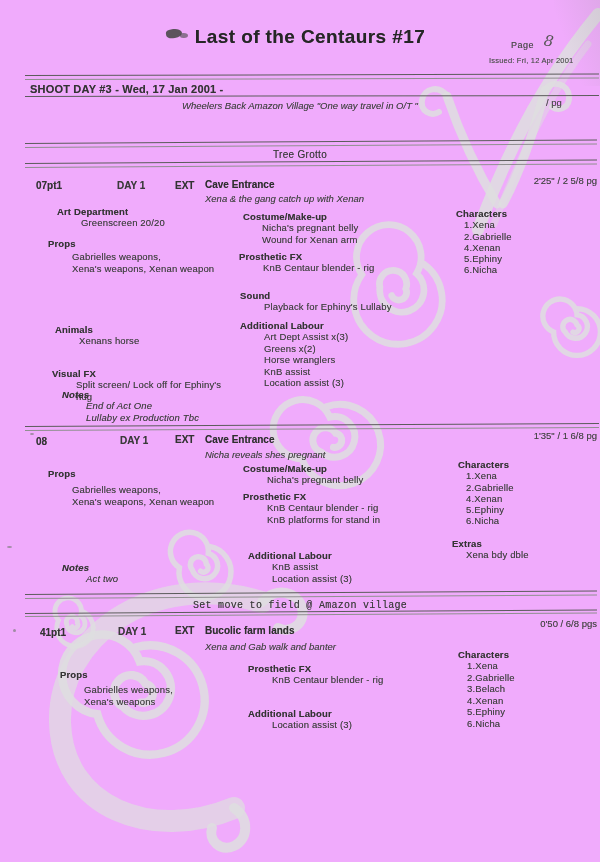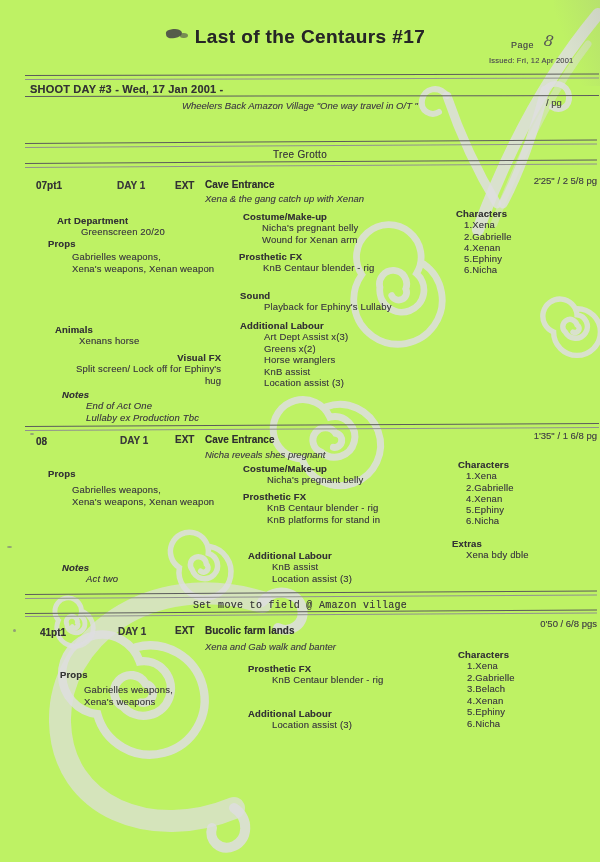--- a/index.html
+++ b/index.html
@@ -1,18 +1,18 @@
 <!DOCTYPE html>
 <html><head>
 <meta charset="utf-8">
 <style>
   html,body{margin:0;padding:0;background:#e9e9e9;}
   .page{
     position:relative;width:600px;height:862px;overflow:hidden;
-    background:#bef264;
+    background:#f0abfc;
     font-family:"Liberation Sans", sans-serif;
     color:#404040;
   }
   .wm{position:absolute;left:0;top:0;z-index:0;}
   .content{position:absolute;inset:0;z-index:1;}
   .abs{position:absolute;white-space:nowrap;}
   .scan{text-shadow:0 0 .5px rgba(70,70,70,.55);}
   .title{font-size:19px;font-weight:700;letter-spacing:.4px;color:#262626;}
   .subtitle{font-size:12.5px;color:#3a3a3a;}
   .pagelabel{font-size:9px;color:#4a4a4a;letter-spacing:.5px;}
@@ -95,34 +95,34 @@
     <div class="rule" style="left:25px;top:163px;width:572px;transform:rotate(-0.35deg);"></div>
     <div class="rule thin" style="left:25px;top:167px;width:572px;transform:rotate(-0.35deg);"></div>
 
     <div class="abs scan scn-num" style="left:36px;top:180px;">07pt1</div>
     <div class="abs scan scn-day" style="left:117px;top:180px;">DAY 1</div>
     <div class="abs scan scn-ie" style="left:175px;top:180px;">EXT</div>
     <div class="abs scan scn-set" style="left:205px;top:179px;">Cave Entrance</div>
     <div class="abs scan scn-timing" style="left:447px;top:175px;">2'25" /  2 5/8 pg</div>
     <div class="abs scan scn-syn" style="left:205px;top:193px;">Xena &amp; the gang catch up with Xenan</div>
 
-    <div class="grp scan" style="left:57px;top:215px;">
+    <div class="grp scan" style="left:57px;top:206px;">
       <span class="lbl">Art Department</span>
       <span class="itm">Greenscreen 20/20</span>
     </div>
     <div class="grp scan" style="left:48px;top:238px;">
       <span class="lbl">Props</span>
       <span class="itm" style="margin-top:2px;">Gabrielles weapons,</span>
       <span class="itm">Xena's weapons, Xenan weapon</span>
     </div>
     <div class="grp scan" style="left:55px;top:324px;">
       <span class="lbl">Animals</span>
       <span class="itm">Xenans horse</span>
     </div>
-    <div class="grp scan" style="left:52px;top:352px;text-align:right;">
+    <div class="grp scan" style="left:52px;top:368px;">
       <span class="lbl">Visual FX</span>
       <span class="itm">Split screen/ Lock off for Ephiny's</span>
       <span class="itm">hug</span>
     </div>
     <div class="grp scan ital" style="left:62px;top:389px;">
       <span class="lbl">Notes</span>
       <span class="itm">End of Act One</span>
       <span class="itm">Lullaby ex Production Tbc</span>
     </div>
     <div class="grp scan cost1" style="left:243px;top:211px;">

